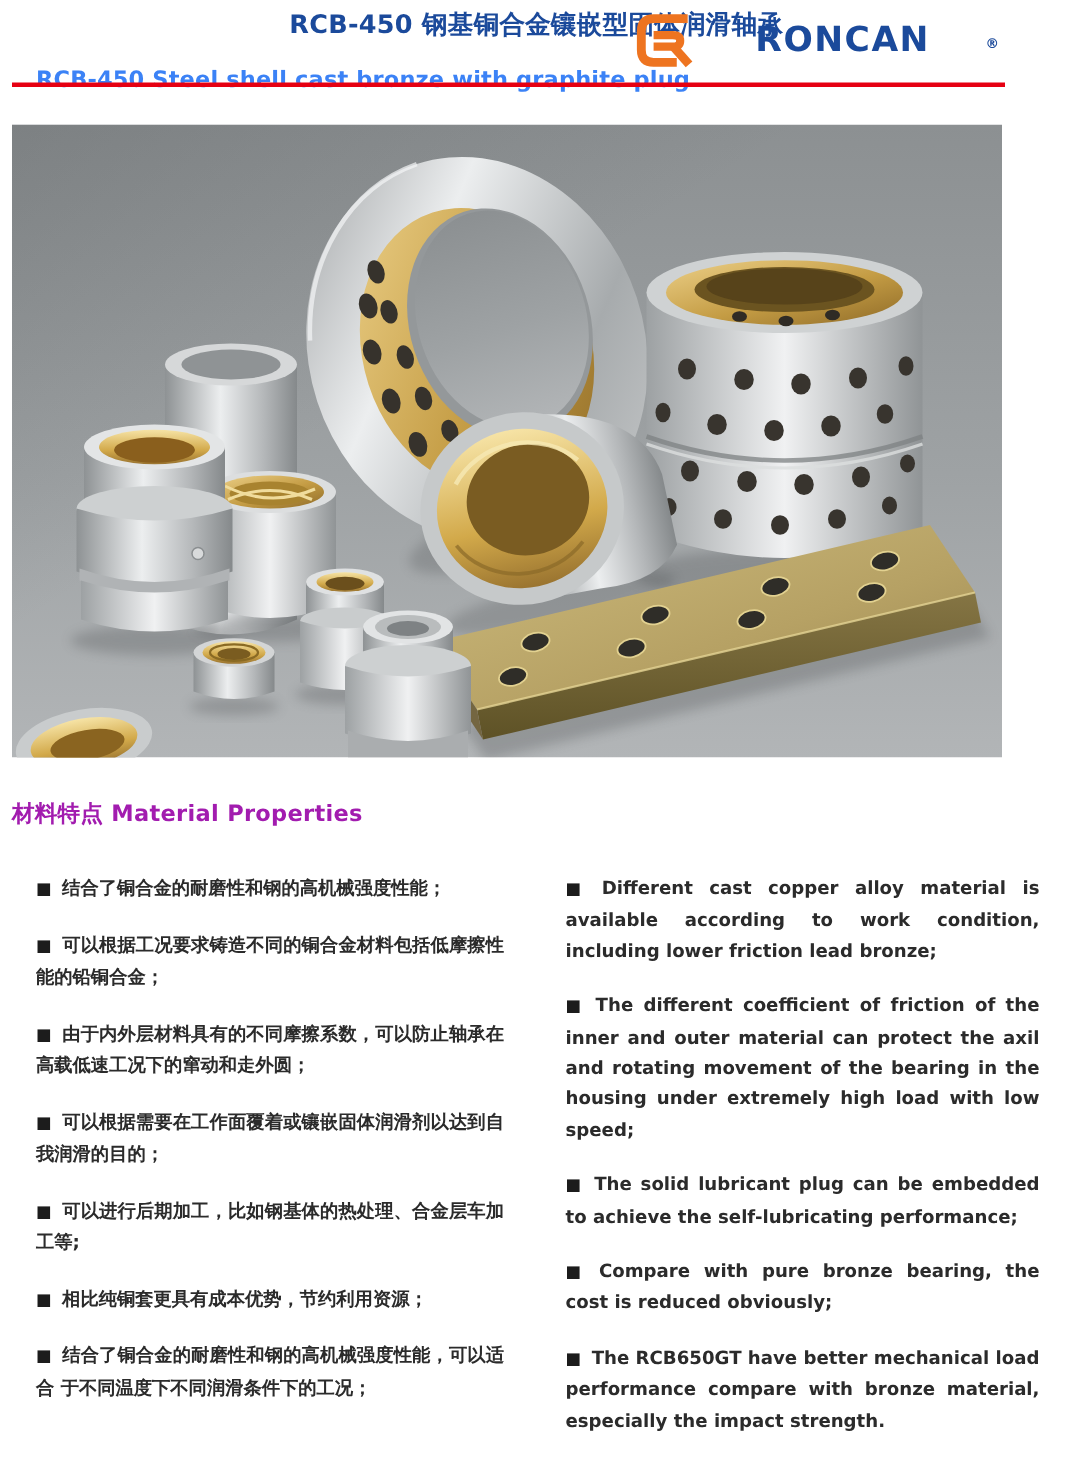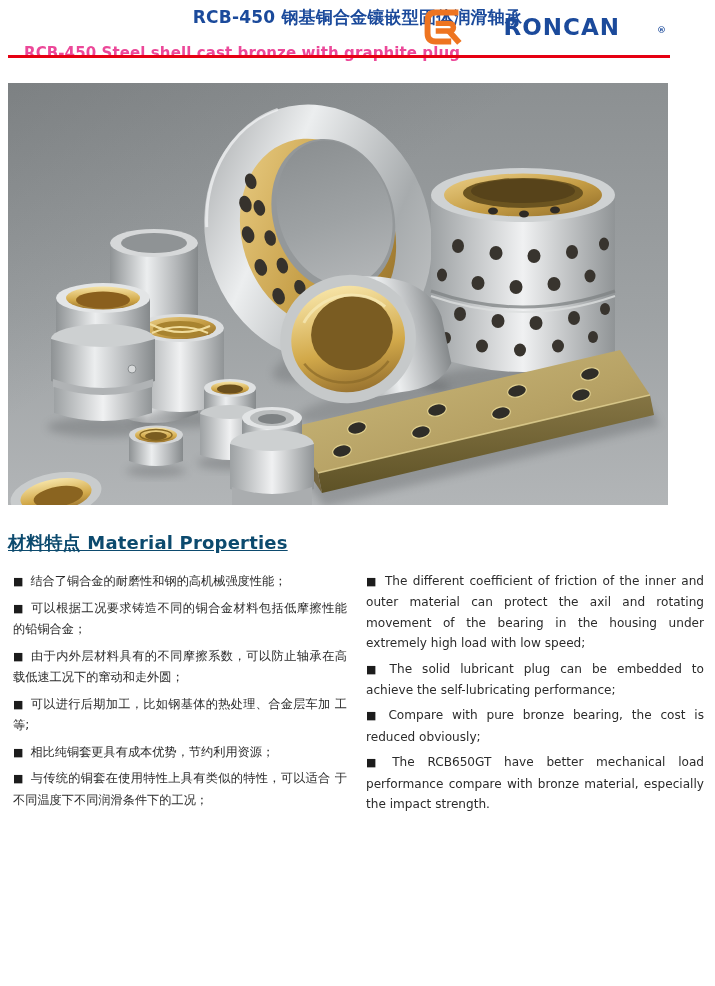--- a/index.html
+++ b/index.html
@@ -5,37 +5,37 @@
   html,body{margin:0;padding:0;}
   body{
     width:715px;height:986px;background:#ffffff;position:relative;overflow:hidden;
     font-family:"DejaVu Sans","Liberation Sans",sans-serif;color:#1c1c1c;
   }
   .page{position:absolute;inset:0;}
 
   
   .hdr{position:absolute;left:8px;top:6px;right:8px;height:46px;}
   .title-zh{margin:0;font-size:17px;line-height:22px;font-weight:bold;color:#1b4a9b;letter-spacing:.2px;text-align:center;}
-  .title-en{margin:16px;font-size:15px;line-height:19px;font-weight:bold;color:#ec4899;letter-spacing:.1px;}
+  .title-en{margin:16px;font-size:15px;line-height:19px;font-weight:bold;color:#3b82f6;letter-spacing:.1px;}
   .logo{position:absolute;right:41px;top:1px;display:flex;align-items:center;gap:36px;}
   .logo-icon{display:block;}
   .logo-word{font-size:23px;font-weight:bold;color:#1b4a9b;letter-spacing:1px;line-height:40px;margin-left:5px;}
   .logo-reg{font-size:9px;font-weight:bold;color:#1b4a9b;margin-top:6px;margin-left:1px;}
   .red-rule{position:absolute;left:8px;top:55px;width:662px;height:3px;background:#e60012;}
 
   
   .photo{position:absolute;left:8px;top:83px;width:660px;height:422px;margin:0;padding:0;}
   .photo svg{display:block;}
 
   
   .props{position:absolute;left:8px;top:533px;width:701px;}
-  .props h3{margin:0;font-size:18px;line-height:19px;font-weight:bold;color:#0c4a6e;letter-spacing:.2px;text-decoration:underline;}
+  .props h3{margin:0;font-size:15px;line-height:19px;font-weight:bold;color:#a21caf;letter-spacing:.2px;}
   .cols{display:flex;margin-top:14px;}
   .col{list-style:none;margin:0;padding:0;text-align:justify;color:#2b2b2b;}
-  .col li{margin:5px;padding:0;}
+  .col li{margin:16px;padding:0;font-weight:bold;}
   .col-zh{width:344px;margin-right:9px;font-size:12.2px;line-height:21.5px;}
   .col-en{width:348px;font-size:12.1px;line-height:20.4px;}
   .sq{font-size:11px;margin-right:7px;color:#1c1c1c;}
 </style>
 </head>
 <body>
 
 <div class="page">
 
   <header class="hdr">
@@ -275,26 +275,28 @@
   </figure>
 
   <section class="props">
     <h3>材料特点 Material Properties</h3>
     <div class="cols">
 
       <ul class="col col-zh">
         <li><span class="sq">■</span><span>结合了铜合金的耐磨性和钢的高机械强度性能；</span></li>
         <li><span class="sq">■</span><span>可以根据工况要求铸造不同的铜合金材料包括低摩擦性能的铅铜合金；</span></li>
         <li><span class="sq">■</span><span>由于内外层材料具有的不同摩擦系数，可以防止轴承在高载低速工况下的窜动和走外圆；</span></li>
+        <li><span class="sq">■</span><span>可以根据需要在工作面覆着或镶嵌固体润滑剂以达到自 我润滑的目的；</span></li>
         <li><span class="sq">■</span><span>可以进行后期加工，比如钢基体的热处理、合金层车加 工等;</span></li>
         <li><span class="sq">■</span><span>相比纯铜套更具有成本优势，节约利用资源；</span></li>
-        <li><span class="sq">■</span><span>与传统的铜套在使用特性上具有类似的特性，可以适合 于不同温度下不同润滑条件下的工况；</span></li>
+        <li><span class="sq">■</span><span>结合了铜合金的耐磨性和钢的高机械强度性能，可以适合 于不同温度下不同润滑条件下的工况；</span></li>
       </ul>
 
       <ul class="col col-en">
+        <li><span class="sq">■</span><span>Different cast copper alloy material is available according to work condition, including lower friction lead bronze;</span></li>
         <li><span class="sq">■</span><span>The different coefficient of friction of the inner and outer material can protect the axil and rotating movement of the bearing in the housing under extremely high load with low speed;</span></li>
         <li><span class="sq">■</span><span>The solid lubricant plug can be embedded to achieve the self-lubricating performance;</span></li>
         <li><span class="sq">■</span><span>Compare with pure bronze bearing, the cost is reduced obviously;</span></li>
         <li><span class="sq">■</span><span>The RCB650GT have better mechanical load performance compare with bronze material, especially the impact strength.</span></li>
       </ul>
 
     </div>
   </section>
 </div>
 

